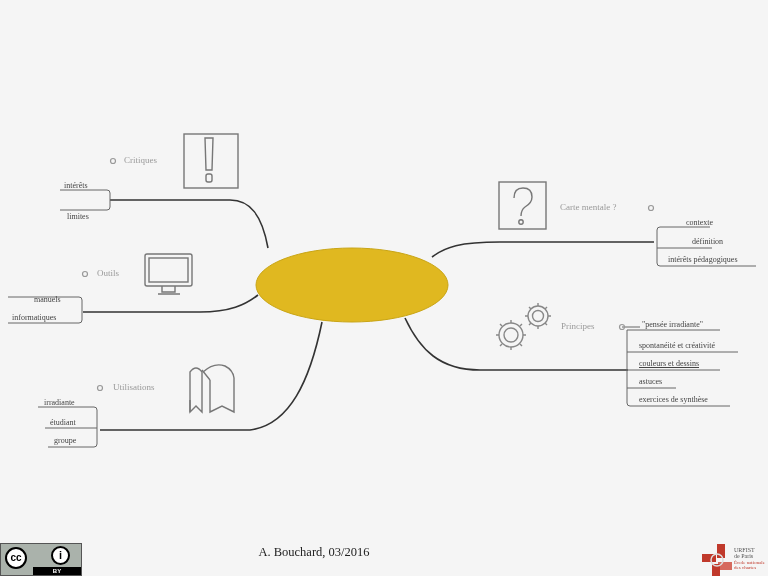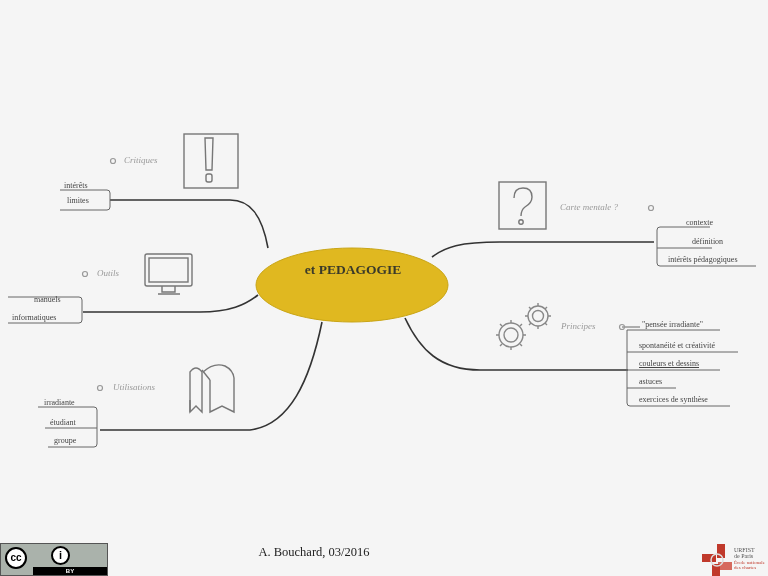--- a/index.html
+++ b/index.html
@@ -1,24 +1,24 @@
 <!DOCTYPE html>
 <html><head>
 <meta charset="utf-8">
 <style>
   html, body { margin:0; padding:0; }
   body { width:768px; height:576px; background:#f5f5f5; position:relative; overflow:hidden;
          font-family:"Liberation Serif", serif; color:#333; }
   svg.map { position:absolute; left:0; top:0; width:768px; height:576px; }
   .lbl { position:absolute; font-size:8px; color:#444; white-space:nowrap; }
-  .branch { position:absolute; font-size:9px; color:#9a9a9a; white-space:nowrap;font-style:italic; }
+  .branch { position:absolute; font-size:9px; color:#9a9a9a; white-space:nowrap; }
   .center-text { position:absolute; left:256px; top:262px; width:194px; text-align:center;
                  font-weight:bold; font-size:13.5px; line-height:16px; color:#3a3a2a; }
   .footer { position:absolute; left:0; top:545px; width:628px; text-align:center; font-size:12.5px; color:#222; }
-  .cc { position:absolute; left:0; top:543px; width:108px; height:33px; background:#aab2ab; border:1px solid #555; box-sizing:border-box; }
+  .cc { position:absolute; left:0; top:543px; width:82px; height:33px; background:#aab2ab; border:1px solid #555; box-sizing:border-box; }
   .cc .cc-circle { position:absolute; left:4px; top:3px; width:22px; height:22px; border-radius:50%; background:#fff; border:2px solid #000; box-sizing:border-box;
                    font:bold 10px "Liberation Sans", sans-serif; text-align:center; line-height:18px; color:#000; }
   .cc .by-circle { position:absolute; left:50px; top:2px; width:19px; height:19px; border-radius:50%; background:#fff; border:2px solid #000; box-sizing:border-box;
                    font:bold 11px "Liberation Sans", sans-serif; text-align:center; line-height:15px; color:#000; }
   .cc .by-bar { position:absolute; left:32px; right:0; bottom:0; height:8px; background:#000; color:#fff;
                 font:bold 6px "Liberation Sans", sans-serif; text-align:center; line-height:8px; }
   .logo { position:absolute; left:700px; top:542px; width:68px; height:34px; }
   .logo .t1 { position:absolute; left:34px; top:5px; font-size:6px; color:#555; line-height:6px; }
   .logo .t2 { position:absolute; left:34px; top:18px; font-size:5px; color:#c0392b; line-height:5px; }
 </style>
@@ -76,26 +76,25 @@
     <circle cx="511" cy="335" r="12"></circle>
     <circle cx="511" cy="335" r="7"></circle>
     <circle cx="538" cy="316" r="10"></circle>
     <circle cx="538" cy="316" r="5.5"></circle>
     <path d="M511 320 L 511 323 M511 347 L 511 350 M496 335 L 499 335 M523 335 L 526 335 M500 324 L 502 326 M520 344 L 522 346 M500 346 L 502 344 M520 326 L 522 324"></path>
     <path d="M538 303 L 538 306 M538 326 L 538 329 M525 316 L 528 316 M548 316 L 551 316 M529 307 L 531 309 M545 323 L 547 325 M529 325 L 531 323 M545 309 L 547 307"></path>
   </g>
 </svg>
 
 <div class="center-text">
-  <div>et PEDAGOGIE</div>
 </div>
 
 <div class="branch" style="left:124px;top:155px;">Critiques</div>
 <div class="lbl" style="left:64px;top:181px;">intérêts</div>
-<div class="lbl" style="left:67px;top:196px;">limites</div>
+<div class="lbl" style="left:67px;top:212px;">limites</div>
 
 <div class="branch" style="left:97px;top:268px;">Outils</div>
 <div class="lbl" style="left:34px;top:295px;">manuels</div>
 <div class="lbl" style="left:12px;top:313px;">informatiques</div>
 
 <div class="branch" style="left:113px;top:382px;">Utilisations</div>
 <div class="lbl" style="left:44px;top:398px;">irradiante</div>
 <div class="lbl" style="left:50px;top:418px;">étudiant</div>
 <div class="lbl" style="left:54px;top:436px;">groupe</div>
 

